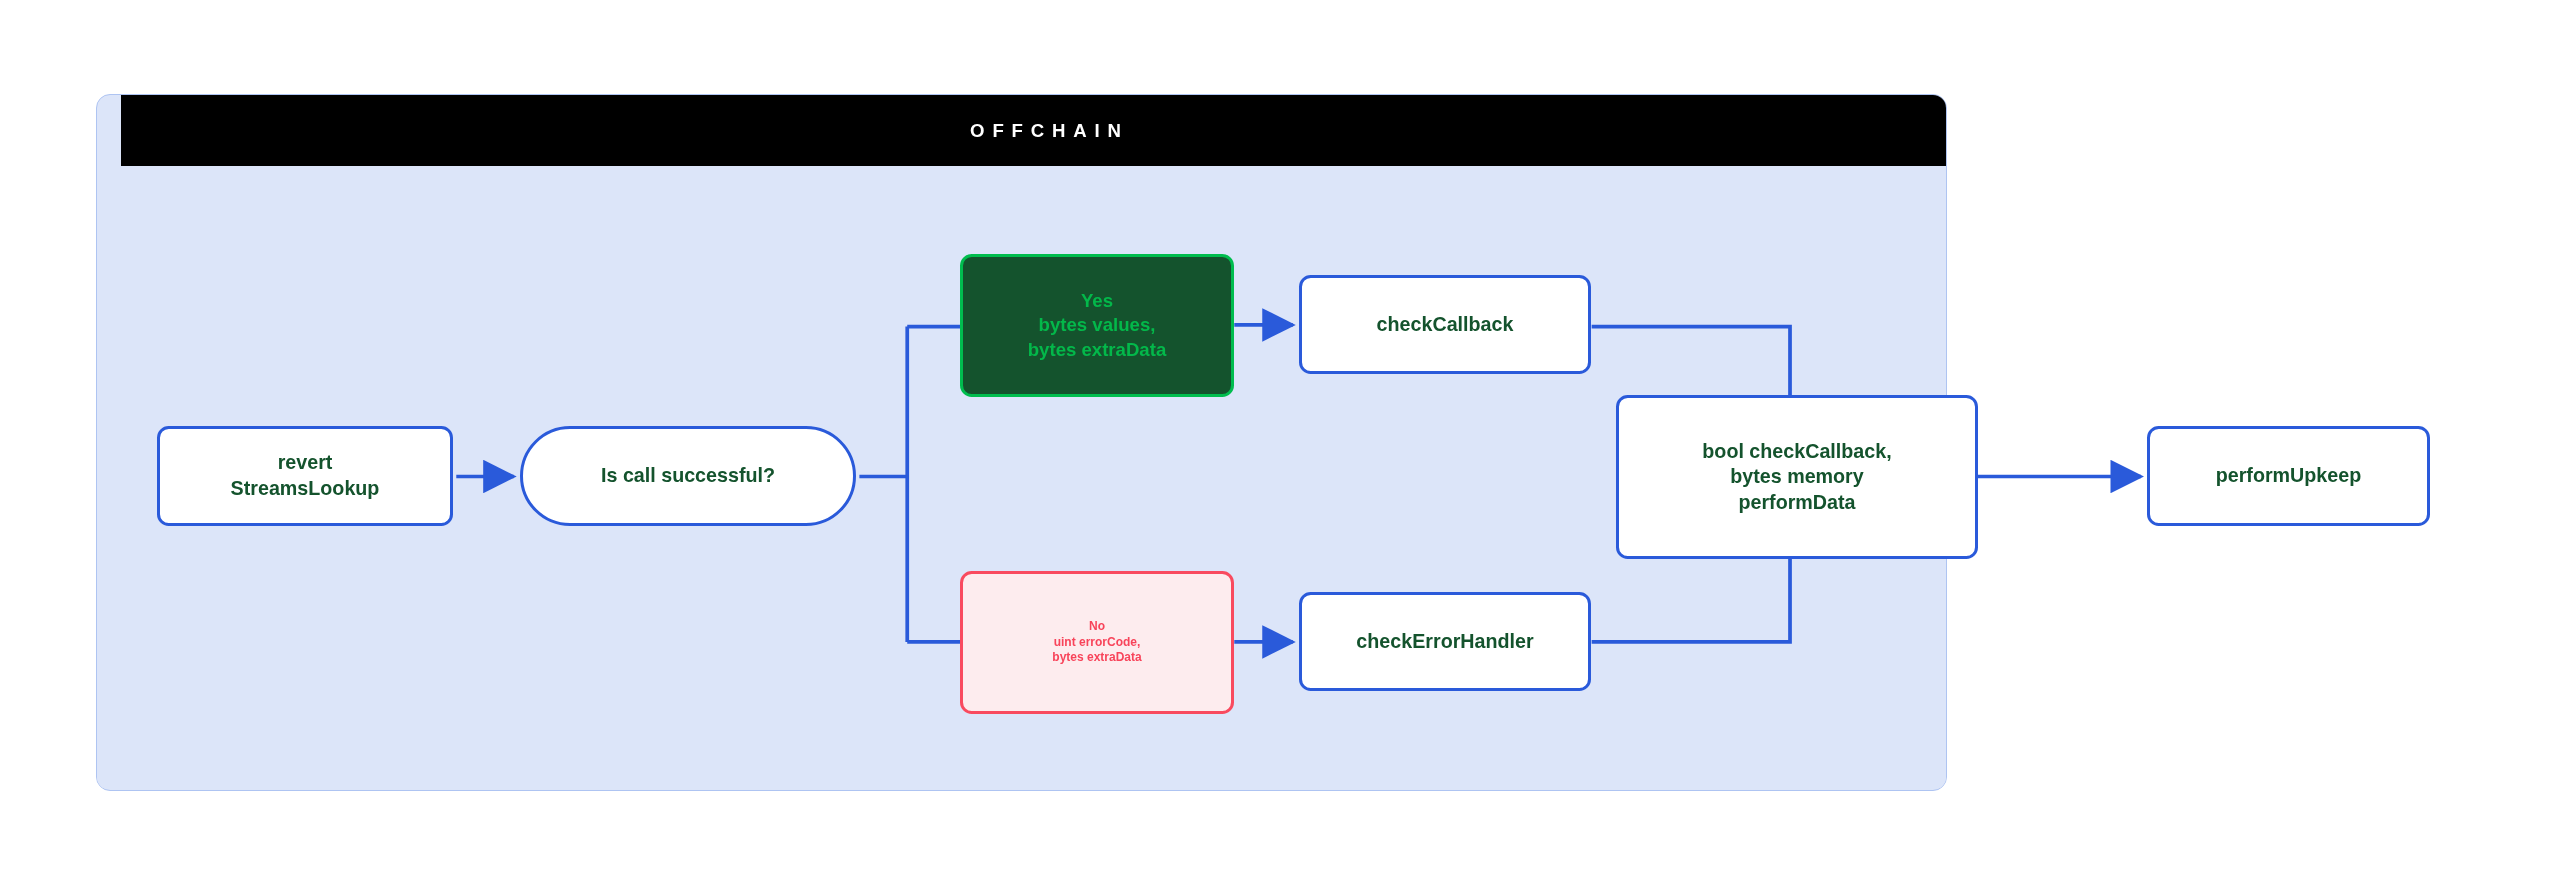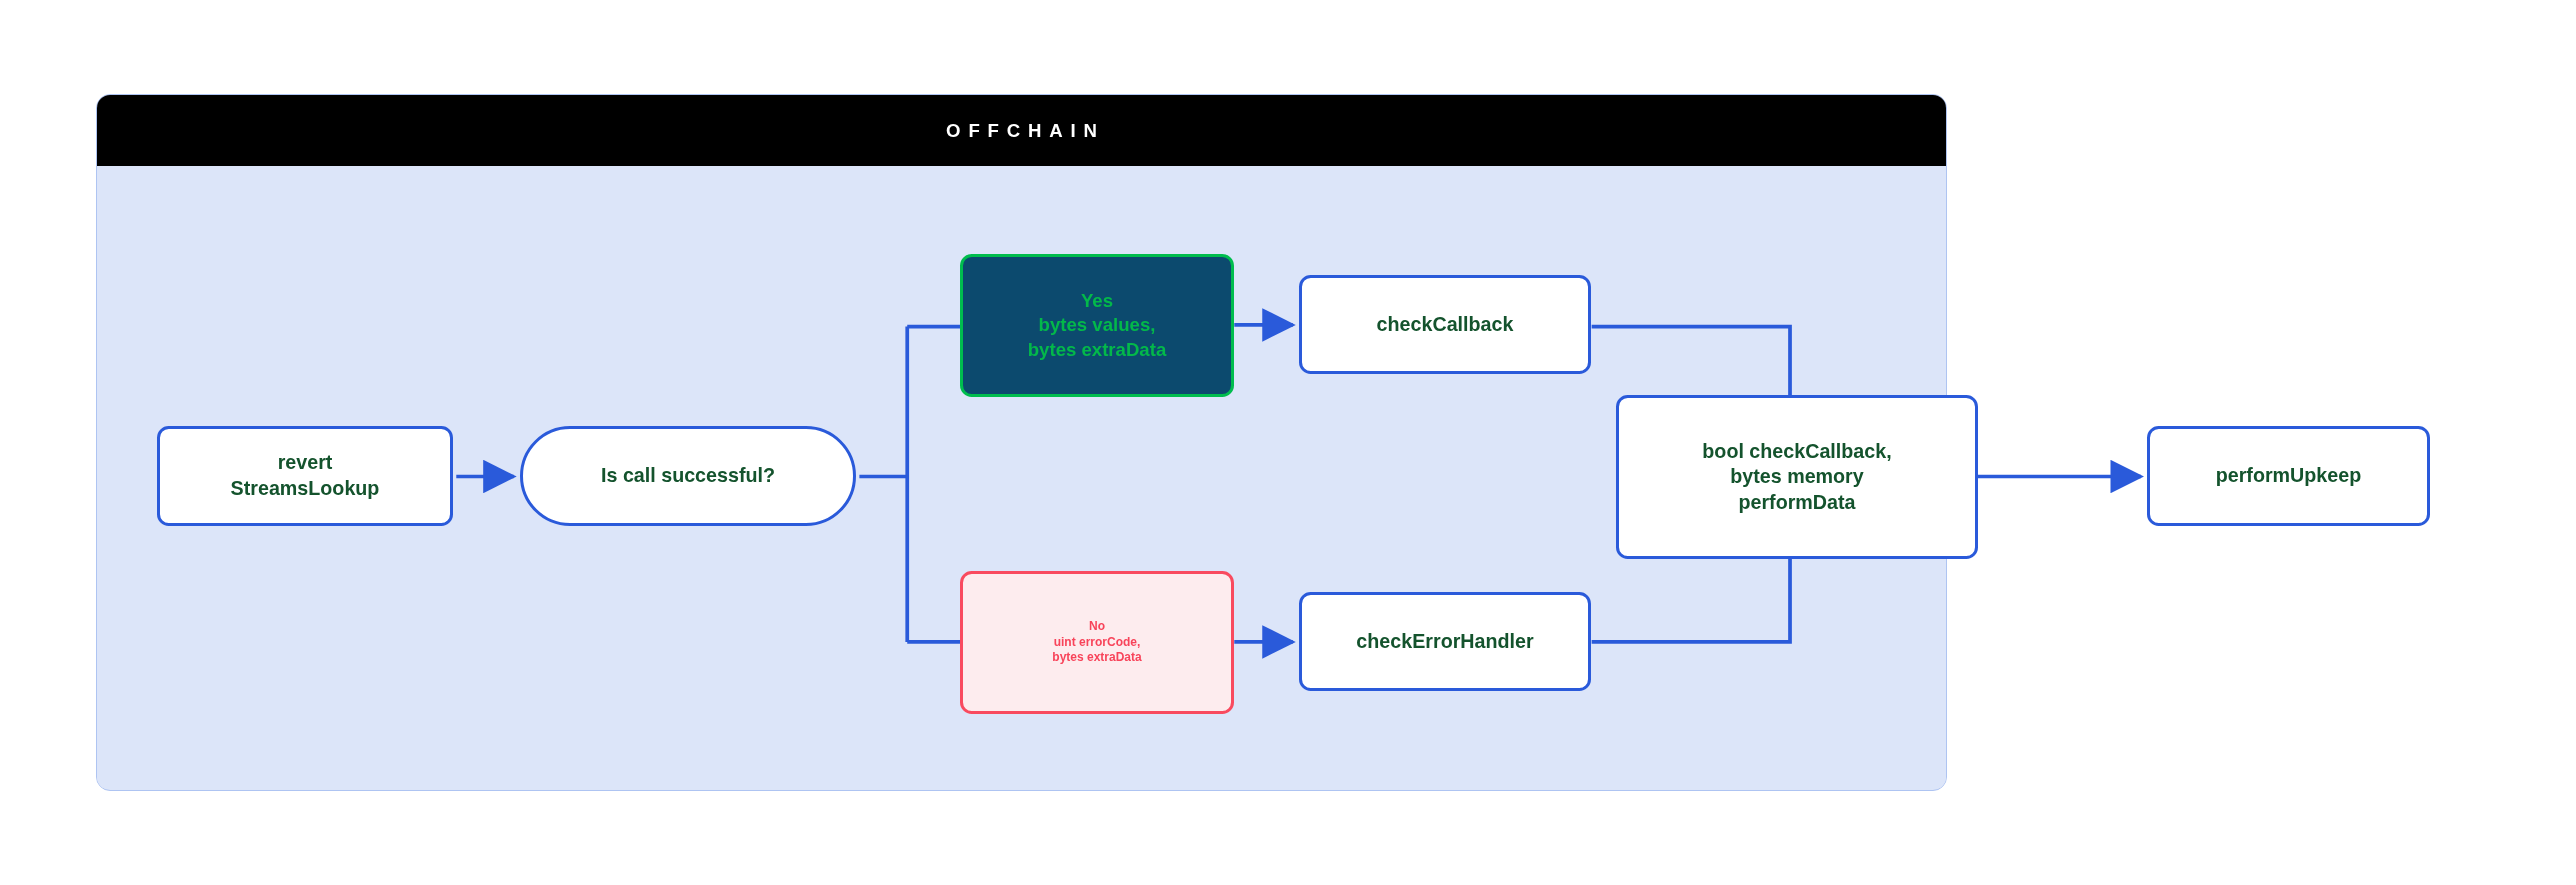--- a/index.html
+++ b/index.html
@@ -49,20 +49,21 @@
     left: 96px;
     top: 94px;
     width: 1851px;
     height: 697px;
     border: 1.6px solid #aec4f2;
     background: #dce5f9;
   }
   #offchain-panel .panel-header {
     height: 71px;
     background: #000000;
+    margin-left: 24px;
   }
   #offchain-panel .panel-body {
     top: 71px;
     height: 622px;
     background: #dce5f9;
   }
 
   #onchain-panel {
     left: 2084px;
     top: 94px;
@@ -106,21 +107,21 @@
     border-radius: 11.7px;
     color: #14532d;
     font-size: 19.7px;
     white-space: pre-line;
   }
   .node.pill {
     border-radius: 531px;
   }
   .node.green {
     border-color: #00bd4e;
-    background: #0c4a6e;
+    background: #14532d;
     color: #03b84a;
   }
   .node.red {
     border-color: #f94a5f;
     background: #fdecee;
     color: #f8445a;
   }
 
   #node-revert          { left: 157px;  top: 426px;  width: 296px;  height: 100px; }
   #node-decision        { left: 520px;  top: 426px;  width: 336px;  height: 100px; }

